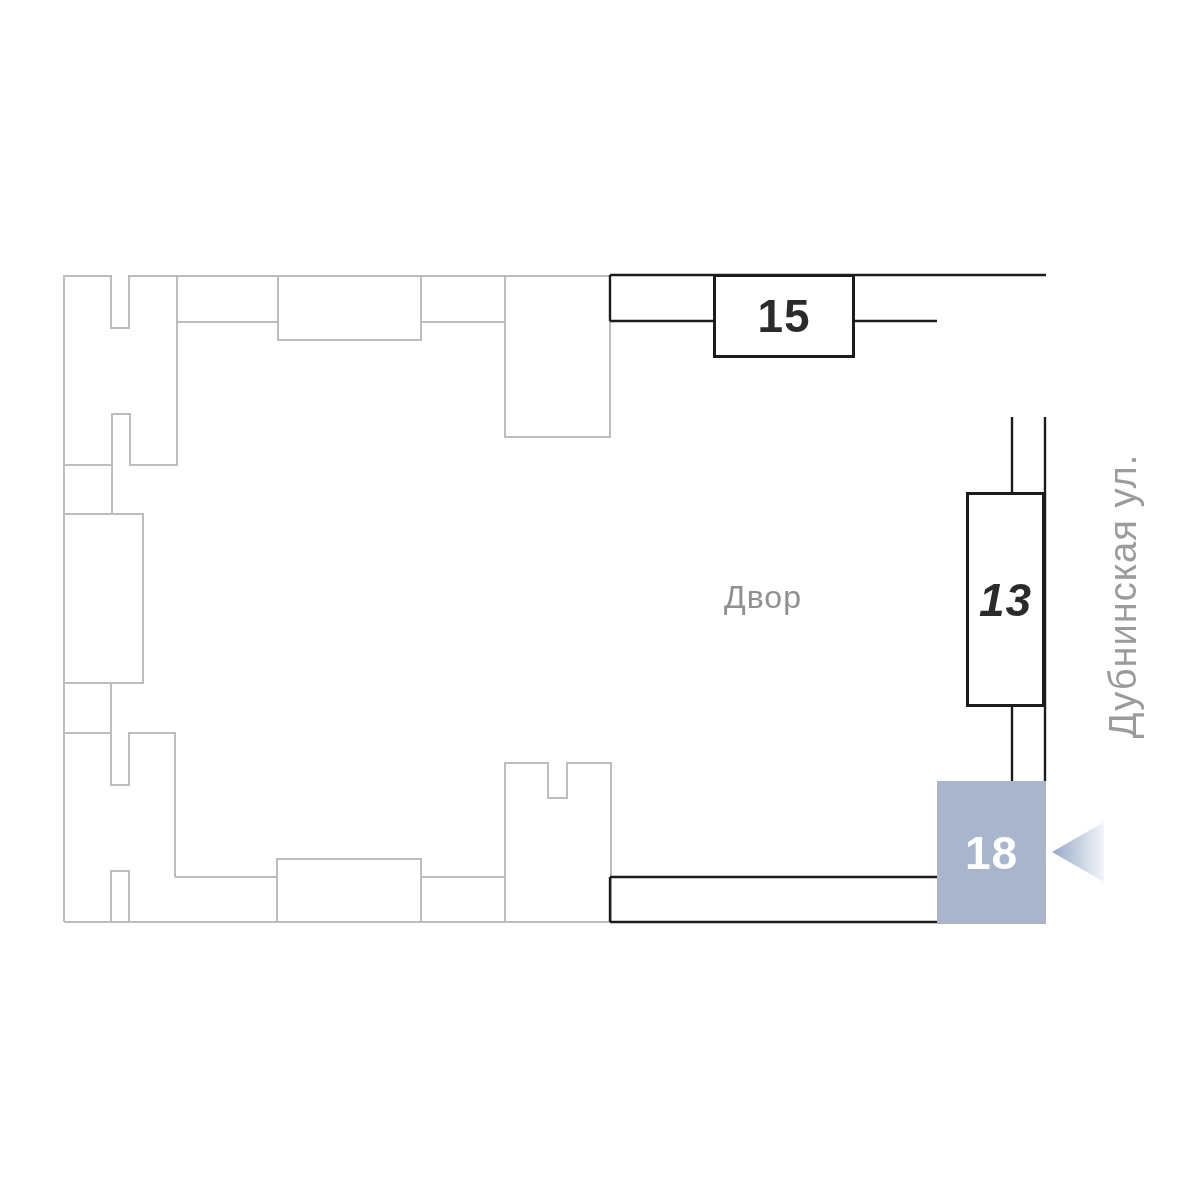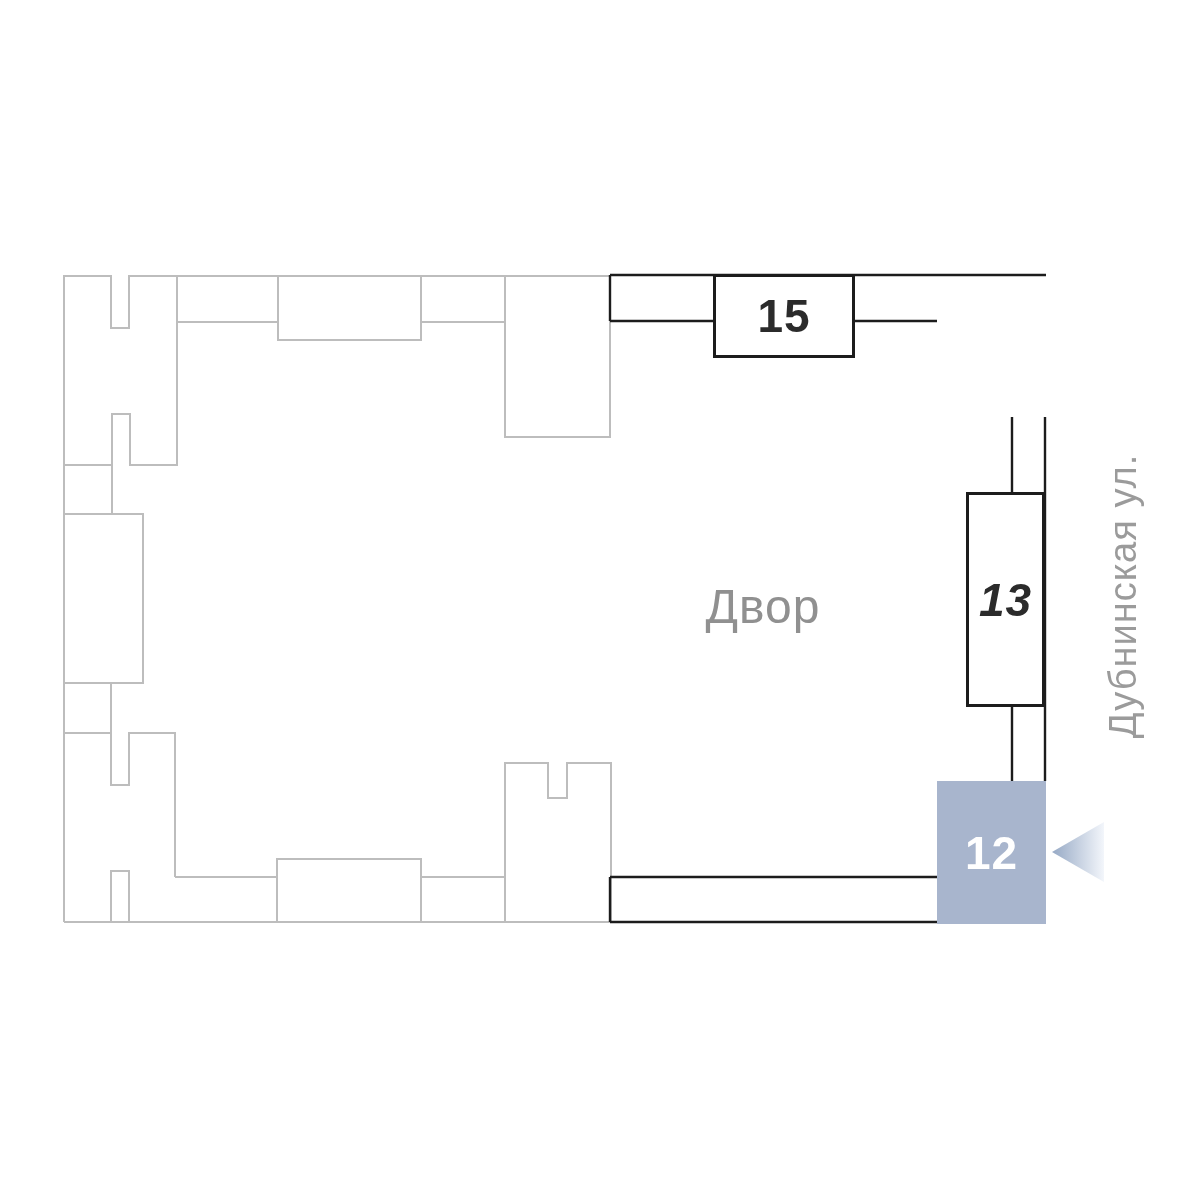--- a/index.html
+++ b/index.html
@@ -45,21 +45,21 @@
   .block-14 { left: 936px; top: 275px; width: 110px; height: 143px; }
   .block-13 { left: 966px; top: 492px; width: 79px;  height: 215px; font-style: italic; }
   .block-12 { left: 937px; top: 781px; width: 109px; height: 143px; }
   .block-11 { left: 712px; top: 842px; width: 144px; height: 81px; }
   .courtyard-label {
     position: absolute;
     left: 663px;
     top: 579px;
     width: 200px;
     text-align: center;
-    font-size: 48px;
+    font-size: 32px;
     font-weight: 500;
     letter-spacing: 1px;
     color: #909090;
     z-index: 2;
   }
   .street-label {
     position: absolute;
     left: 948px;
     top: 575px;
     width: 350px;
@@ -128,19 +128,19 @@
     <polygon points="991,933 1021,988 959,988" fill="url(#gradUpArrow)"></polygon>
   </svg>
 
   <div class="block block-15">
     <span>15</span>
   </div>
   <div class="block block-13">
     <span>13</span>
   </div>
   <div class="block block-12 selected">
-    <span>12</span>
+    <span>18</span>
   </div>
 
   <div class="courtyard-label">Двор</div>
   <div class="street-label">Дубнинская ул.</div>
 
 </div>
 
 </body></html>

